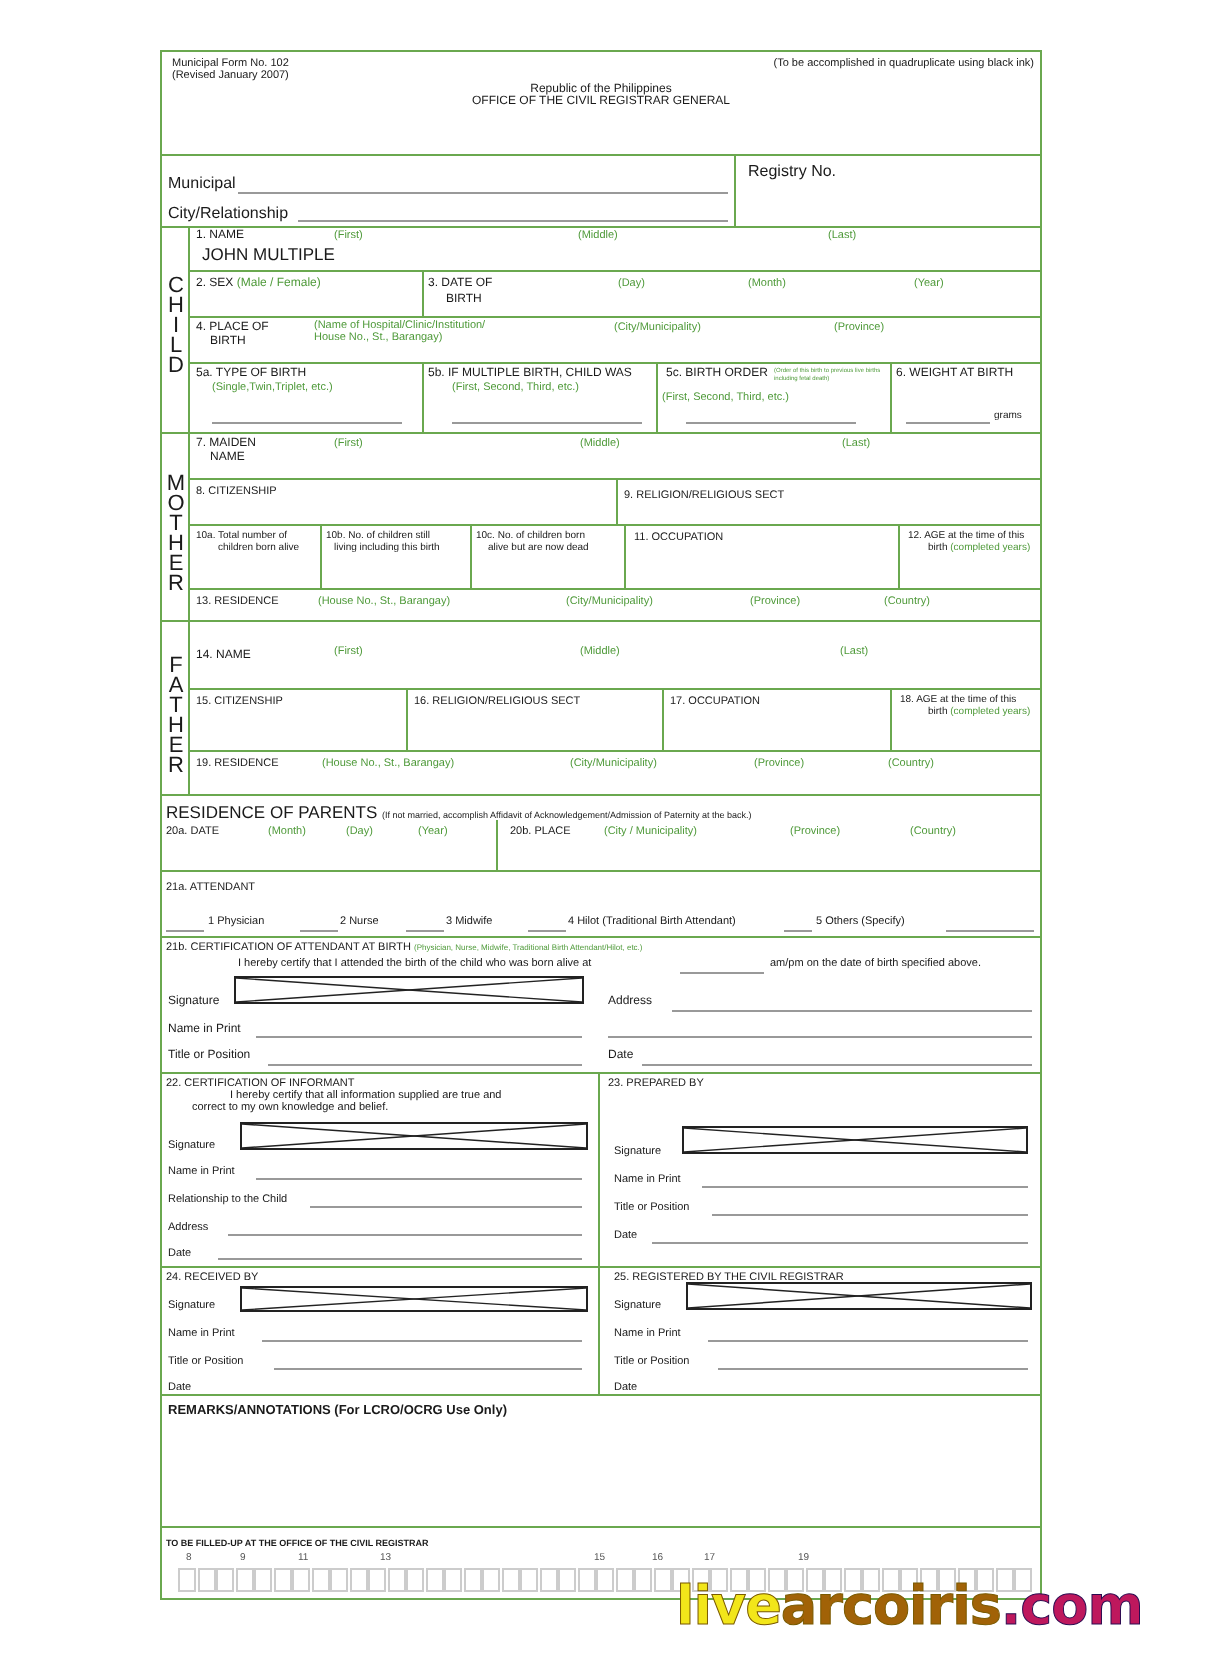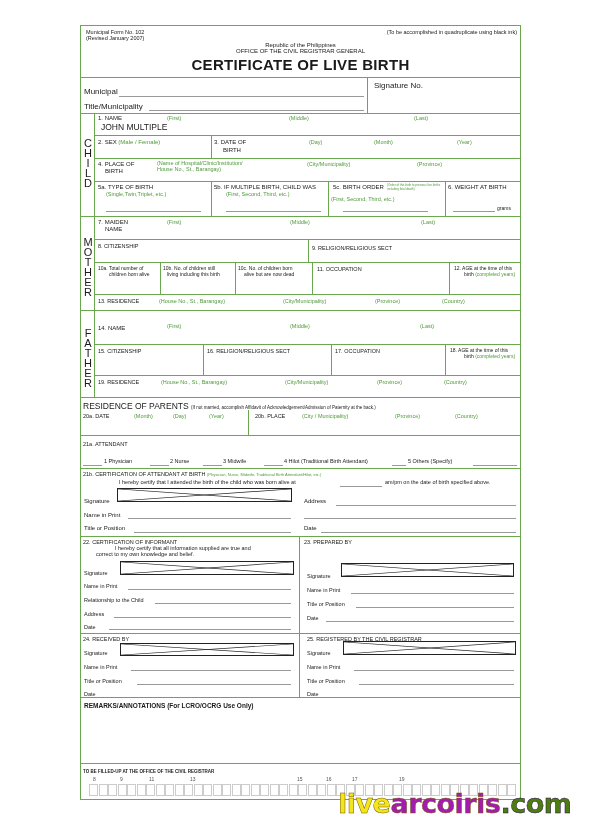--- a/index.html
+++ b/index.html
@@ -19,41 +19,40 @@
   .ul { position: absolute; height: 0; border-top: 0.8px solid #999; }
   .sigbox { position: absolute; border: 1.2px solid #222; box-sizing: border-box; overflow: hidden; }
   .sigbox svg { width: 100%; height: 100%; display: block; }
   .vert { position: absolute; font-size: 11px; line-height: 10px; text-align: center; width: 14px; }
   .vert span { display: block; }
   .boxrow { position: absolute; display: flex; }
   .boxrow div { width: 9px; height: 12px; border: 0.6px solid #ccc; box-sizing: border-box; margin-right: 0.5px; }
   .wm { position: absolute; left: 338px; top: 788px; font-family: "DejaVu Sans", sans-serif;
         font-weight: bold; font-size: 27px; letter-spacing: -0.5px; line-height: 32px;
         -webkit-text-stroke: 0.5px #7a5a00; }
-  .wm .y { color: #f2e61a; } .wm .o { color: #a21caf; } .wm .p { color: #4d7c0f; -webkit-text-stroke: 0.5px #2a0a50; }
+  .wm .y { color: #f2e61a; } .wm .o { color: #a16207; } .wm .p { color: #be185d; -webkit-text-stroke: 0.5px #2a0a50; }
 </style>
 </head>
 <body>
 
 <div class="form">
 
   <div class="abs t55" style="left:5px;top:3px;">Municipal Form No. 102</div>
   <div class="abs t55" style="left:5px;top:9px;">(Revised January 2007)</div>
   <div class="abs t55" style="right:3px;top:3px;">(To be accomplished in quadruplicate using black ink)</div>
   <div class="abs t6" style="left:0;right:0;top:16px;text-align:center;">Republic of the Philippines</div>
   <div class="abs t6" style="left:0;right:0;top:22px;text-align:center;">OFFICE OF THE CIVIL REGISTRAR GENERAL</div>
-  <div class="abs b" style="left:0;right:0;top:30px;text-align:center;font-size:15px;line-height:17px;letter-spacing:0.3px;">CERTIFICATE OF LIVE BIRTH</div>
 
   <div class="hl" style="left:0;right:0;top:51px;"></div>
   <div class="vl" style="left:286px;top:51px;height:36px;"></div>
   <div class="abs t8" style="left:3px;top:61px;">Municipal</div>
   <div class="ul" style="left:38px;width:245px;top:70px;"></div>
-  <div class="abs t8" style="left:3px;top:76px;">Title/Municipality</div>
+  <div class="abs t8" style="left:3px;top:76px;">City/Relationship</div>
   <div class="ul" style="left:68px;width:215px;top:84px;"></div>
-  <div class="abs t8" style="left:293px;top:55px;">Signature No.</div>
+  <div class="abs t8" style="left:293px;top:55px;">Registry No.</div>
   <div class="abs" style="left:290px;top:66px;width:145px;height:18px;"></div>
   <div class="hl" style="left:0;right:0;top:87px;"></div>
 
   <div class="vl" style="left:13px;top:87px;height:103px;"></div>
   <div class="vert" style="left:0;top:112px;">
     <span>C</span>
       <span>H</span>
       <span>I</span>
       <span>L</span>
       <span>D</span>

